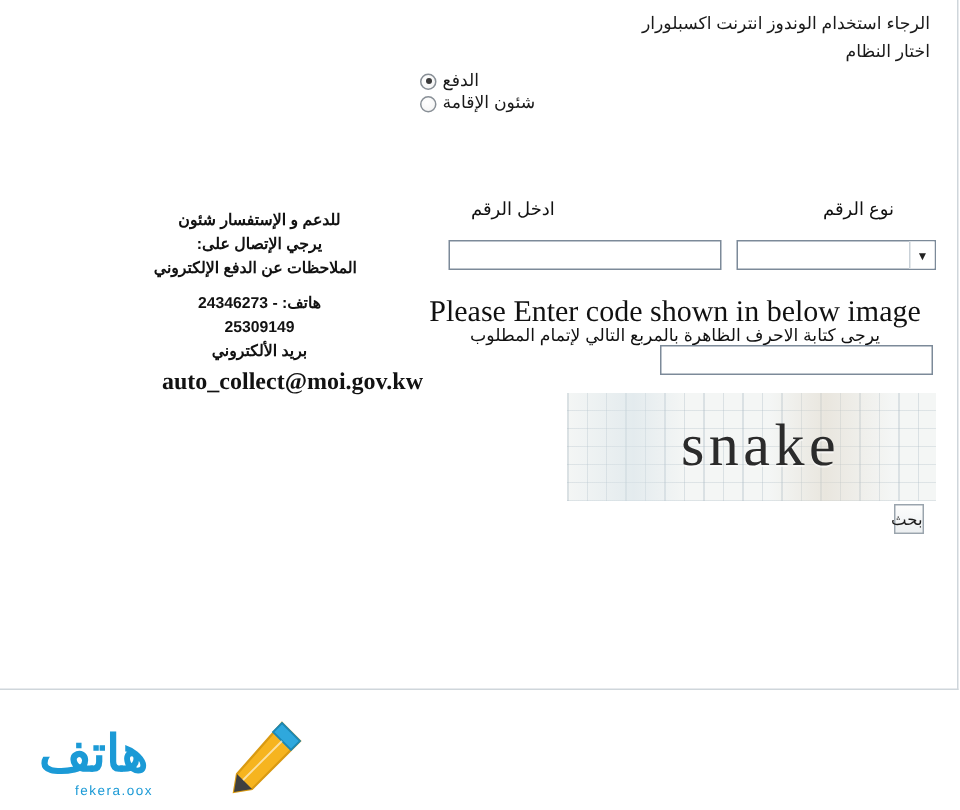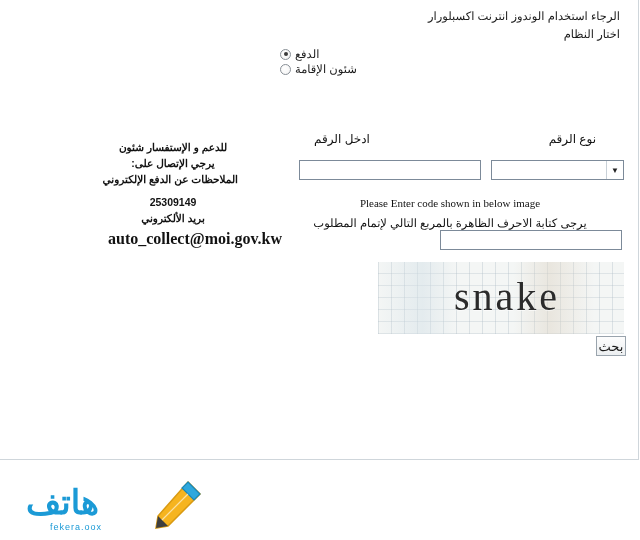--- a/index.html
+++ b/index.html
@@ -159,21 +159,21 @@
   }
 
   
   .captcha-en {
     position: absolute;
     right: 20px;
     top: 197px;
     width: 340px;
     text-align: center;
     font-family: "Liberation Serif", serif;
-    font-size: 11px;
+    font-size: 20px;
     color: #111111;
   }
   .captcha-ar {
     position: absolute;
     right: 20px;
     top: 216px;
     width: 340px;
     text-align: center;
     font-size: 11.5px;
     color: #111111;
@@ -217,26 +217,26 @@
     color: #2b2b2b;
     transform: translate(6px, -2px);
     text-shadow: 0 1px 0 rgba(255,255,255,0.6);
   }
 
   
   .search-btn {
     position: absolute;
     left: 596px;
     top: 336px;
-    width: 30px;
+    width: 20px;
     height: 20px;
     border: 1px solid #9aa4ad;
     background: linear-gradient(180deg, #fdfdfd 0%, #eceff1 100%);
     font-family: "Liberation Sans", sans-serif;
-    font-size: 13px;
+    font-size: 11px;
     color: #1a1a1a;
     cursor: pointer;
     padding: 0;
   }
 
   
   .contact-block {
     position: absolute;
     left: 108px;
     top: 140px;
@@ -335,20 +335,24 @@
   <span class="captcha-text">snake</span>
 </div>
 
 <button class="search-btn">بحث</button>
 
 <div class="contact-block">
   <div class="ar-line">للدعم و الإستفسار شئون</div>
   <div class="ar-line">يرجي الإتصال على:</div>
   <div class="ar-line">الملاحظات عن الدفع الإلكتروني</div>
   <div class="spacer"></div>
+  <div class="ar-line">
+    <span>هاتف:</span>
+    <span class="ltr">24346273 -</span>
+  </div>
   <div class="ltr">25309149</div>
   <div class="ar-line">بريد الألكتروني</div>
   <div class="contact-mail">auto_collect@moi.gov.kw</div>
 </div>
 
 <div class="watermark">
   <div class="wm-text">هاتف</div>
   <div class="wm-sub">fekera.oox</div>
   <svg class="wm-pencil" viewBox="0 0 54 54">
     <polygon points="40,2 52,14 20,46 8,48 10,36" fill="#f6b41f" stroke="#d99a12" stroke-width="1.5"></polygon>

